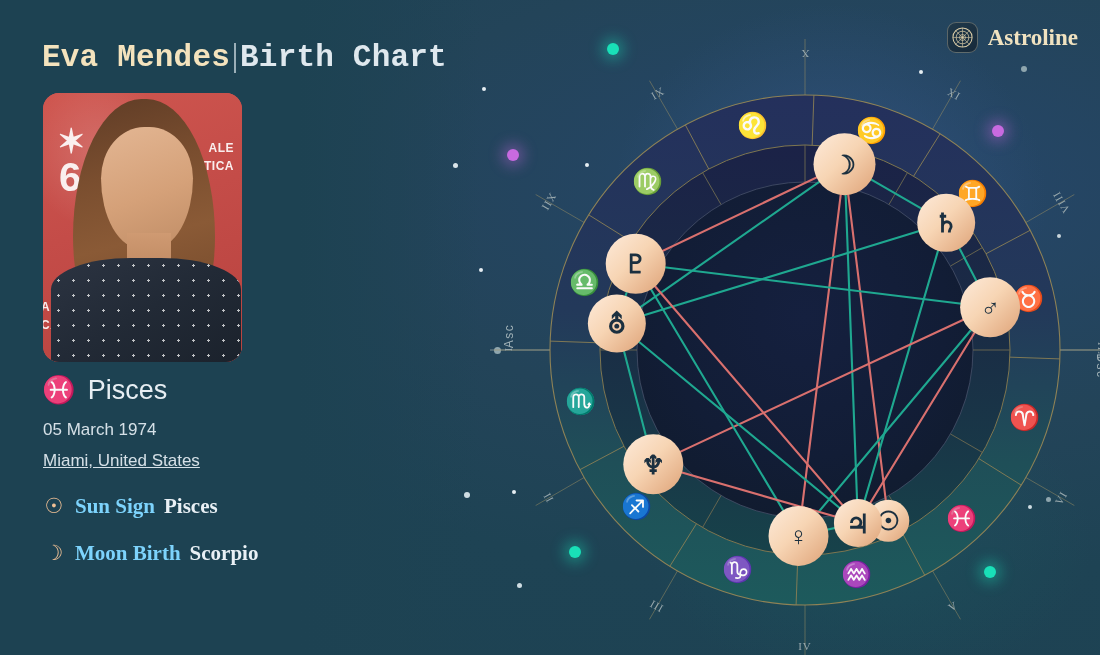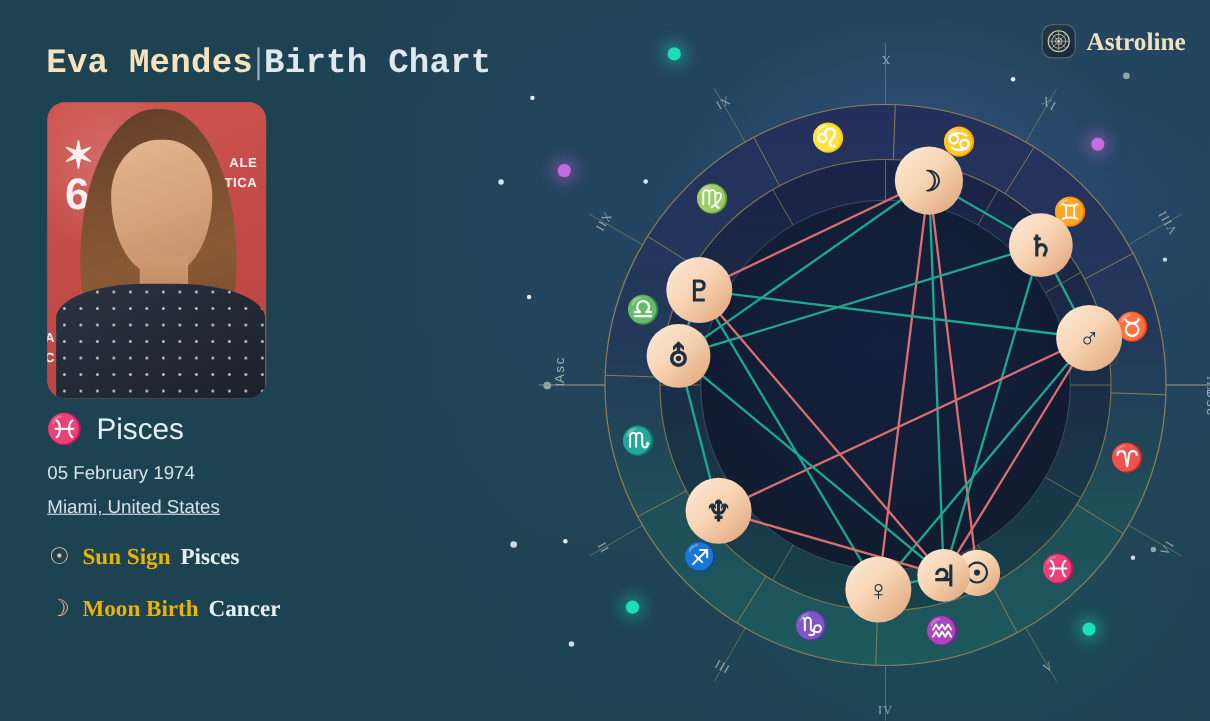--- a/index.html
+++ b/index.html
@@ -107,21 +107,21 @@
 
   .row{
     position:absolute; left:42px; display:flex; align-items:center; gap:9px;
     font-family:"Liberation Serif", serif; white-space:nowrap;
   }
   .row.r1{ top:494px; }
   .row.r2{ top:541px; }
   .row.r3{ top:588px; }
   .row .ico{ color:#f0c095; font-size:21px; line-height:1; width:24px; text-align:center; }
   .row .ico.as{ font-size:18px; font-weight:700; letter-spacing:.5px; }
-  .row .lbl{ color:#eab308; font-size:21px; font-weight:700; }
+  .row .lbl{ color:#7dd3fc; font-size:21px; font-weight:700; }
   .row .val{ color:#e9f0f5; font-size:21px; font-weight:700; }
 
   
   .logo{
     position:absolute; right:22px; top:22px; display:flex; align-items:center; gap:10px;
   }
   .logo .mark{
     width:31px; height:31px; border-radius:9px;
     background:linear-gradient(145deg,#20394a,#16293a);
     border:1px solid rgba(220,210,180,.35);
@@ -214,32 +214,32 @@
       <div class="neck"></div>
       <div class="body"></div>
       <div class="dots"></div>
     </div>
 
     <div class="signline">
       <span class="glyph">♓</span>
       <span class="word">Pisces</span>
     </div>
 
-    <div class="meta m1">05 February 1974</div>
+    <div class="meta m1">05 March 1974</div>
     <div class="meta m2">Miami, United States</div>
 
     <div class="row r1">
       <span class="ico">☉</span>
       <span class="lbl">Sun Sign</span>
       <span class="val">Pisces</span>
     </div>
     <div class="row r2">
       <span class="ico">☽</span>
       <span class="lbl">Moon Birth</span>
-      <span class="val">Cancer</span>
+      <span class="val">Scorpio</span>
     </div>
   </div>
 
   <div class="wheel">
     <svg width="520" height="520" viewBox="0 0 520 520" id="chart-svg">
       <defs>
         <linearGradient id="zring" x1="0" y1="0" x2="0" y2="1">
           <stop offset="0%" stop-color="#24305c"></stop>
           <stop offset="42%" stop-color="#23395a"></stop>
           <stop offset="72%" stop-color="#1f4f58"></stop>

